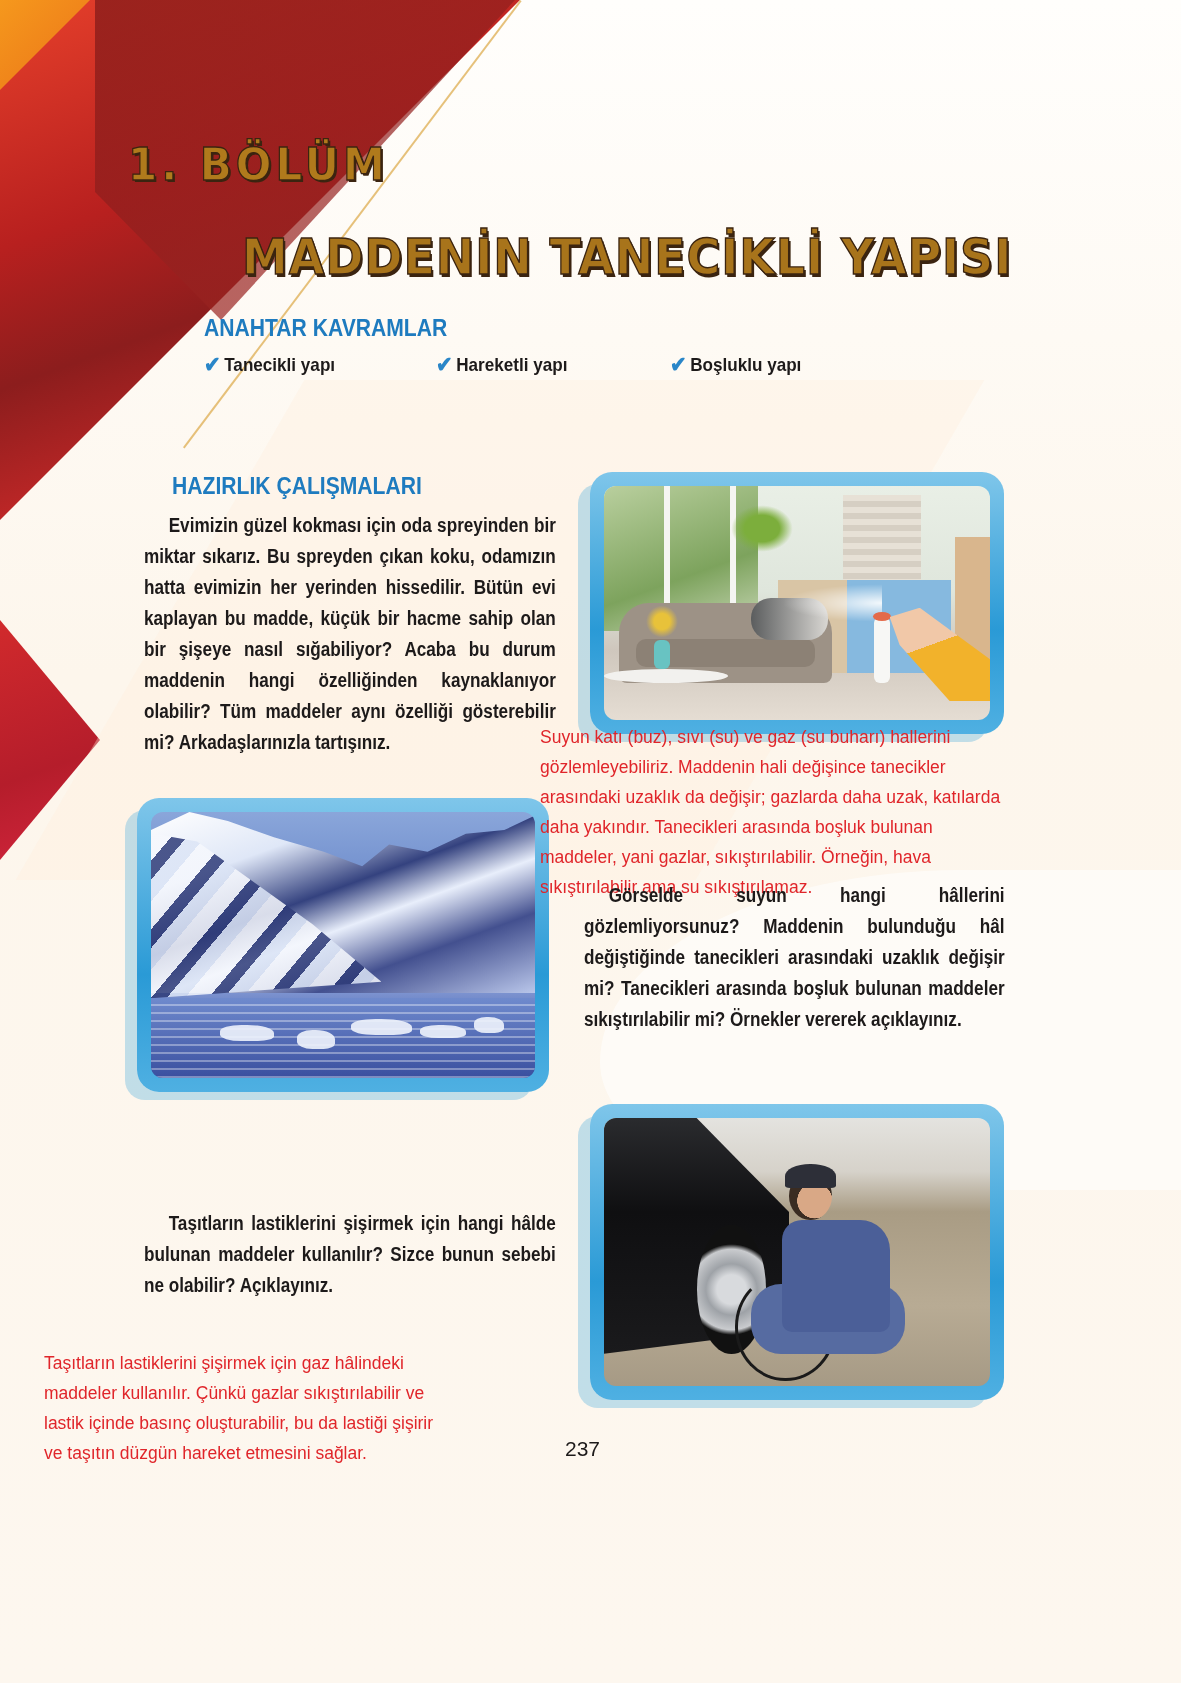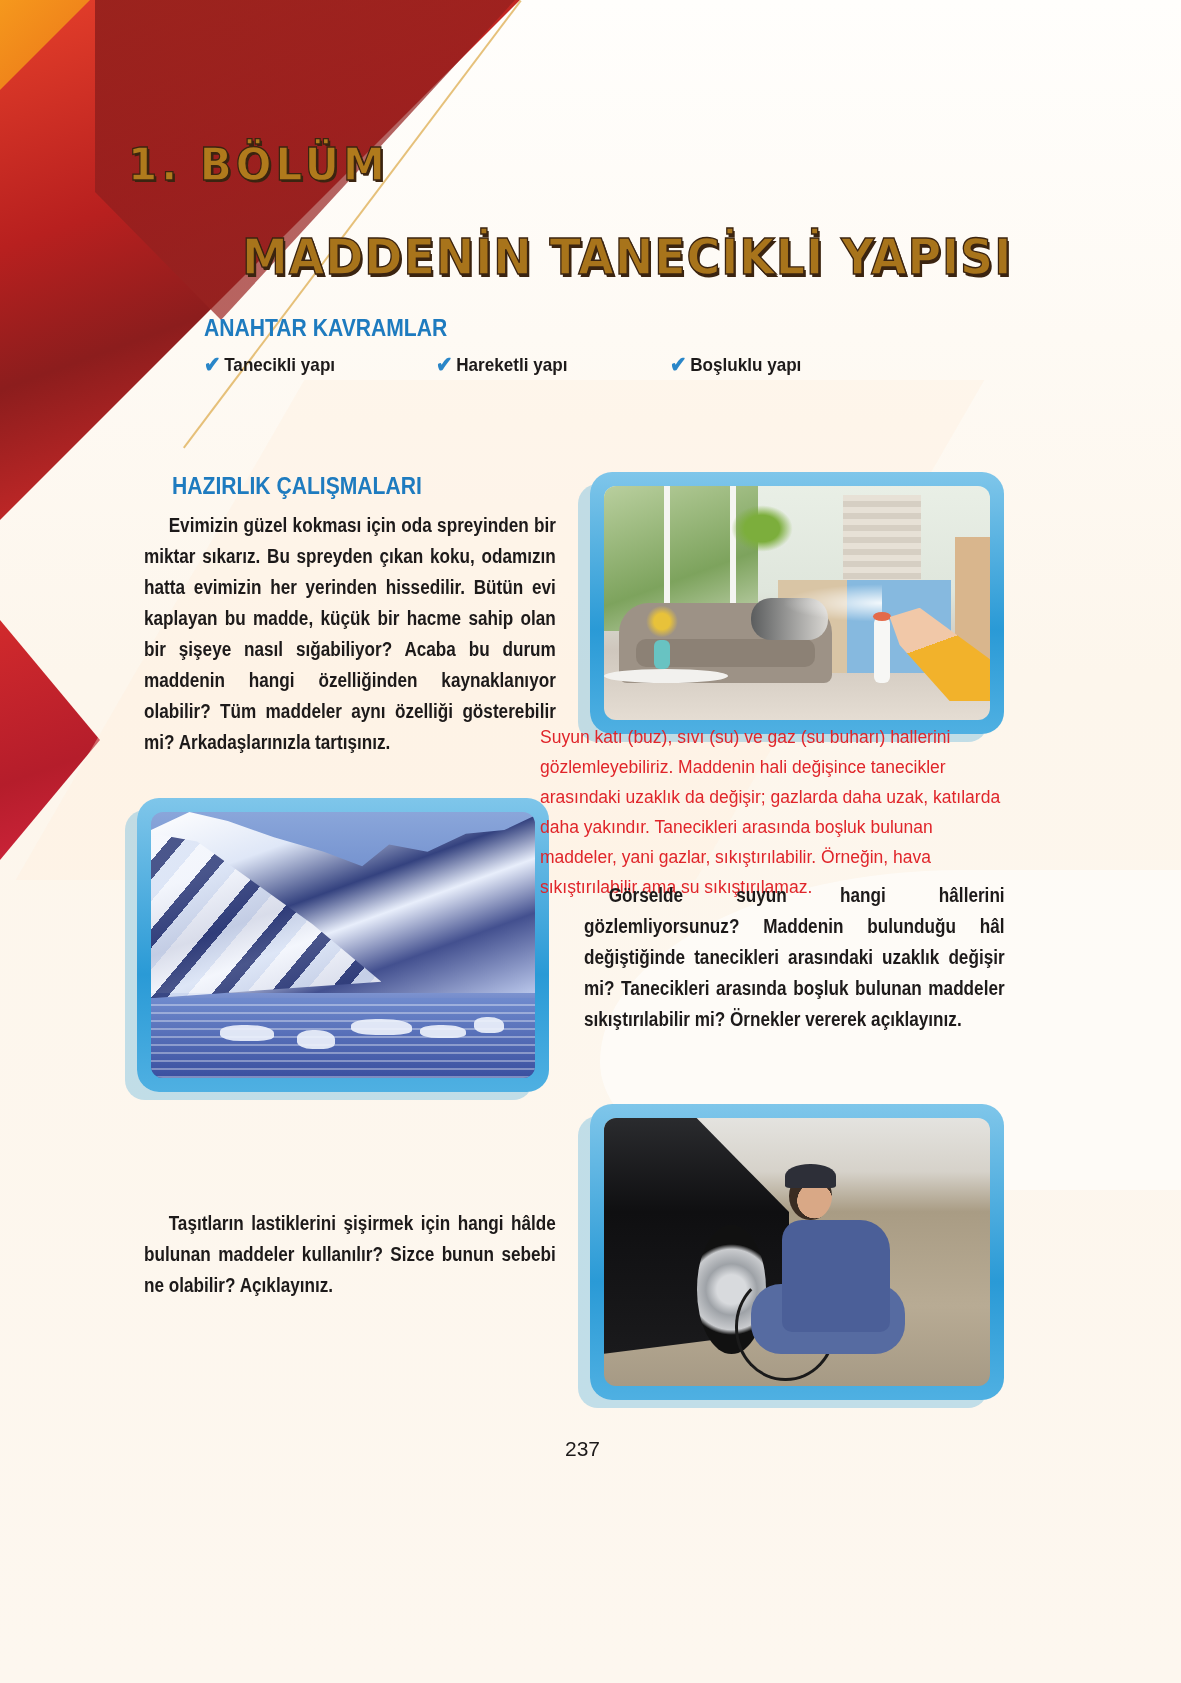--- a/index.html
+++ b/index.html
@@ -245,15 +245,19 @@
       <div class="hose"></div>
       <div class="man-legs"></div>
       <div class="man-body"></div>
       <div class="man-head"></div>
       <div class="man-cap"></div>
     </div>
   </div>
 
   <p class="body-text narrow" style="left:144px; top:1208px; width:468px;">Taşıtların lastiklerini şişirmek için hangi hâlde bulunan maddeler kullanılır? Sizce bunun sebebi ne olabilir? Açıklayınız.</p>
 
+  <div class="answer" style="left:44px; top:1348px; width:520px;">Taşıtların lastiklerini şişirmek için gaz hâlindeki
+maddeler kullanılır. Çünkü gazlar sıkıştırılabilir ve
+lastik içinde basınç oluşturabilir, bu da lastiği şişirir
+ve taşıtın düzgün hareket etmesini sağlar.</div>
 
   <div class="page-number">237</div>
 </div>
 
 </body></html>

